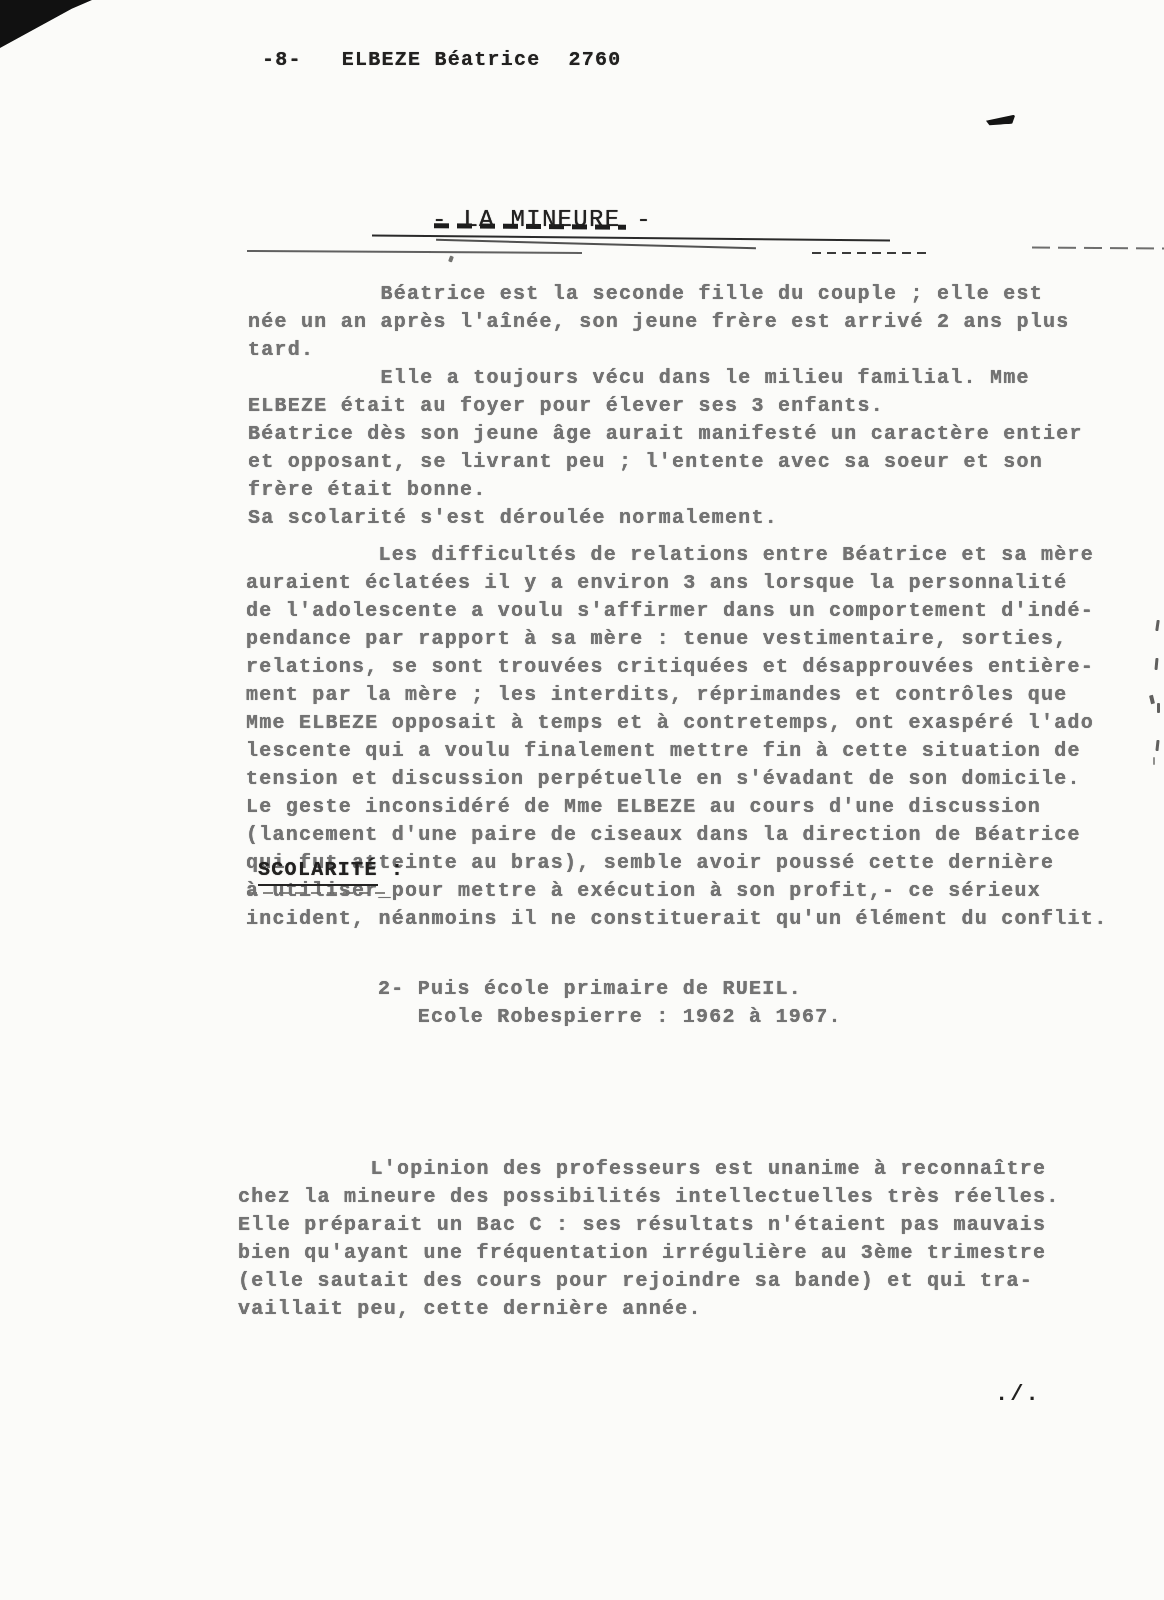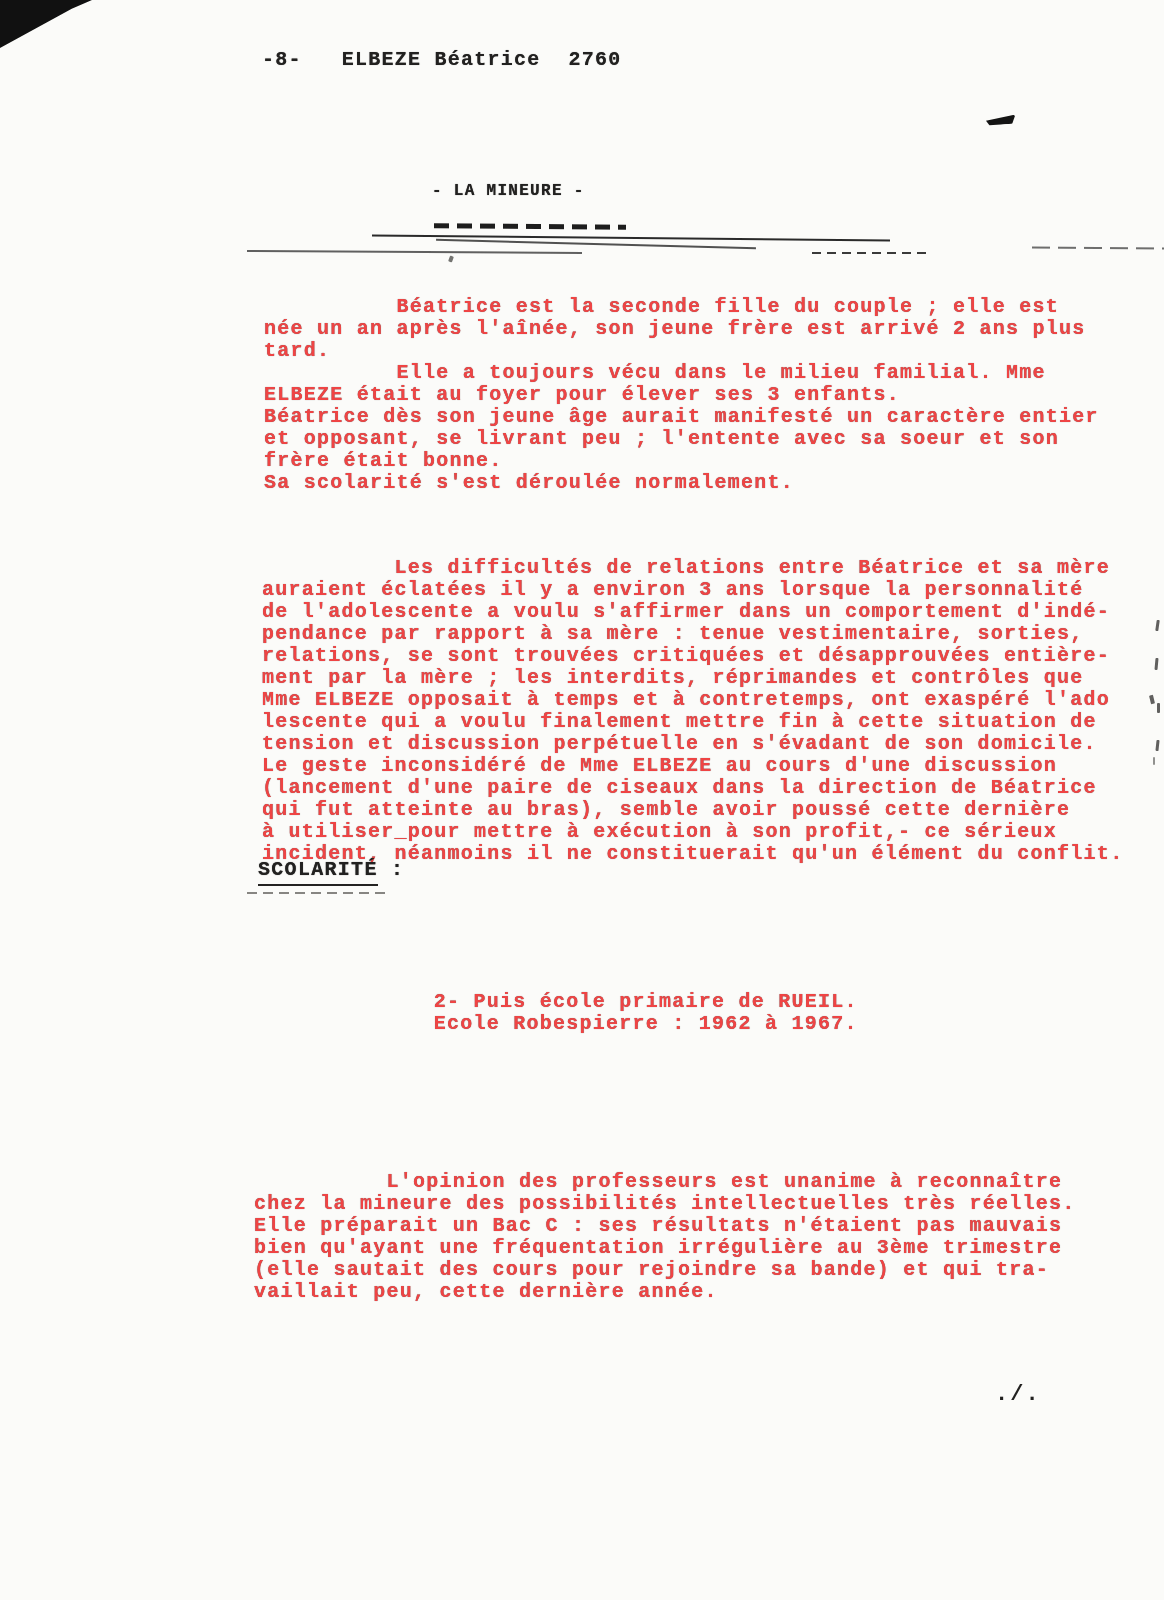--- a/index.html
+++ b/index.html
@@ -8,43 +8,43 @@
     width:1164px;height:1600px;
     margin:0 auto;
     background:#fbfbf9;
     overflow:hidden;
     font-family:"Liberation Mono","DejaVu Sans Mono",monospace;
     color:#222120;
   }
   
   .tw{
     position:absolute;
-    margin:16px;
+    margin:0;
     white-space:pre;
     font-family:inherit;
     font-size:20px;
-    line-height:22px;
+    line-height:28px;
     letter-spacing:1.25px;
     font-weight:700;
-    color:#ef4444;
+    color:#737373;
     text-shadow:0 0 0.7px rgba(30,30,30,.75);
   }
   .header-row{
     position:absolute;
     top:48px;left:262px;
     display:flex;gap:0;
     font-size:20px;letter-spacing:1.25px;font-weight:700;
     text-shadow:0 0 0.7px rgba(30,30,30,.75);
     white-space:pre;
   }
   .header-row .gap-s{width:40px;}
   .header-row .gap-m{width:28px;}
   .doc-title{
-    position:absolute;top:182px;left:432px;
-    font-size:16px;letter-spacing:1.3px;font-weight:700;
+    position:absolute;top:206px;left:432px;
+    font-size:24px;letter-spacing:1.3px;font-weight:400;
     white-space:pre;
     text-shadow:0 0 0.8px rgba(20,20,20,.85);
   }
   .section-heading{
     position:absolute;top:858px;left:246px;
     font-size:20px;letter-spacing:1.3px;font-weight:700;
     white-space:pre;
     text-shadow:0 0 0.8px rgba(20,20,20,.85);
   }
   .section-heading .u{
@@ -154,21 +154,21 @@
 lescente qui a voulu finalement mettre fin à cette situation de
 tension et discussion perpétuelle en s'évadant de son domicile.
 Le geste inconsidéré de Mme ELBEZE au cours d'une discussion
 (lancement d'une paire de ciseaux dans la direction de Béatrice
 qui fut atteinte au bras), semble avoir poussé cette dernière
 à utiliser_pour mettre à exécution à son profit,- ce sérieux
 incident, néanmoins il ne constituerait qu'un élément du conflit.</pre>
 
   <div class="section-heading"><span class="u">SCOLARITÉ</span><span> :</span></div>
 
-  <pre class="tw" style="top:975px;left:378px;text-align:right;">2- Puis école primaire de RUEIL.
+  <pre class="tw" style="top:975px;left:378px;">2- Puis école primaire de RUEIL.
    Ecole Robespierre : 1962 à 1967.</pre>
 
 
   <pre class="tw" style="top:1155px;left:238px;">          L'opinion des professeurs est unanime à reconnaître
 chez la mineure des possibilités intellectuelles très réelles.
 Elle préparait un Bac C : ses résultats n'étaient pas mauvais
 bien qu'ayant une fréquentation irrégulière au 3ème trimestre
 (elle sautait des cours pour rejoindre sa bande) et qui tra-
 vaillait peu, cette dernière année.</pre>
 

